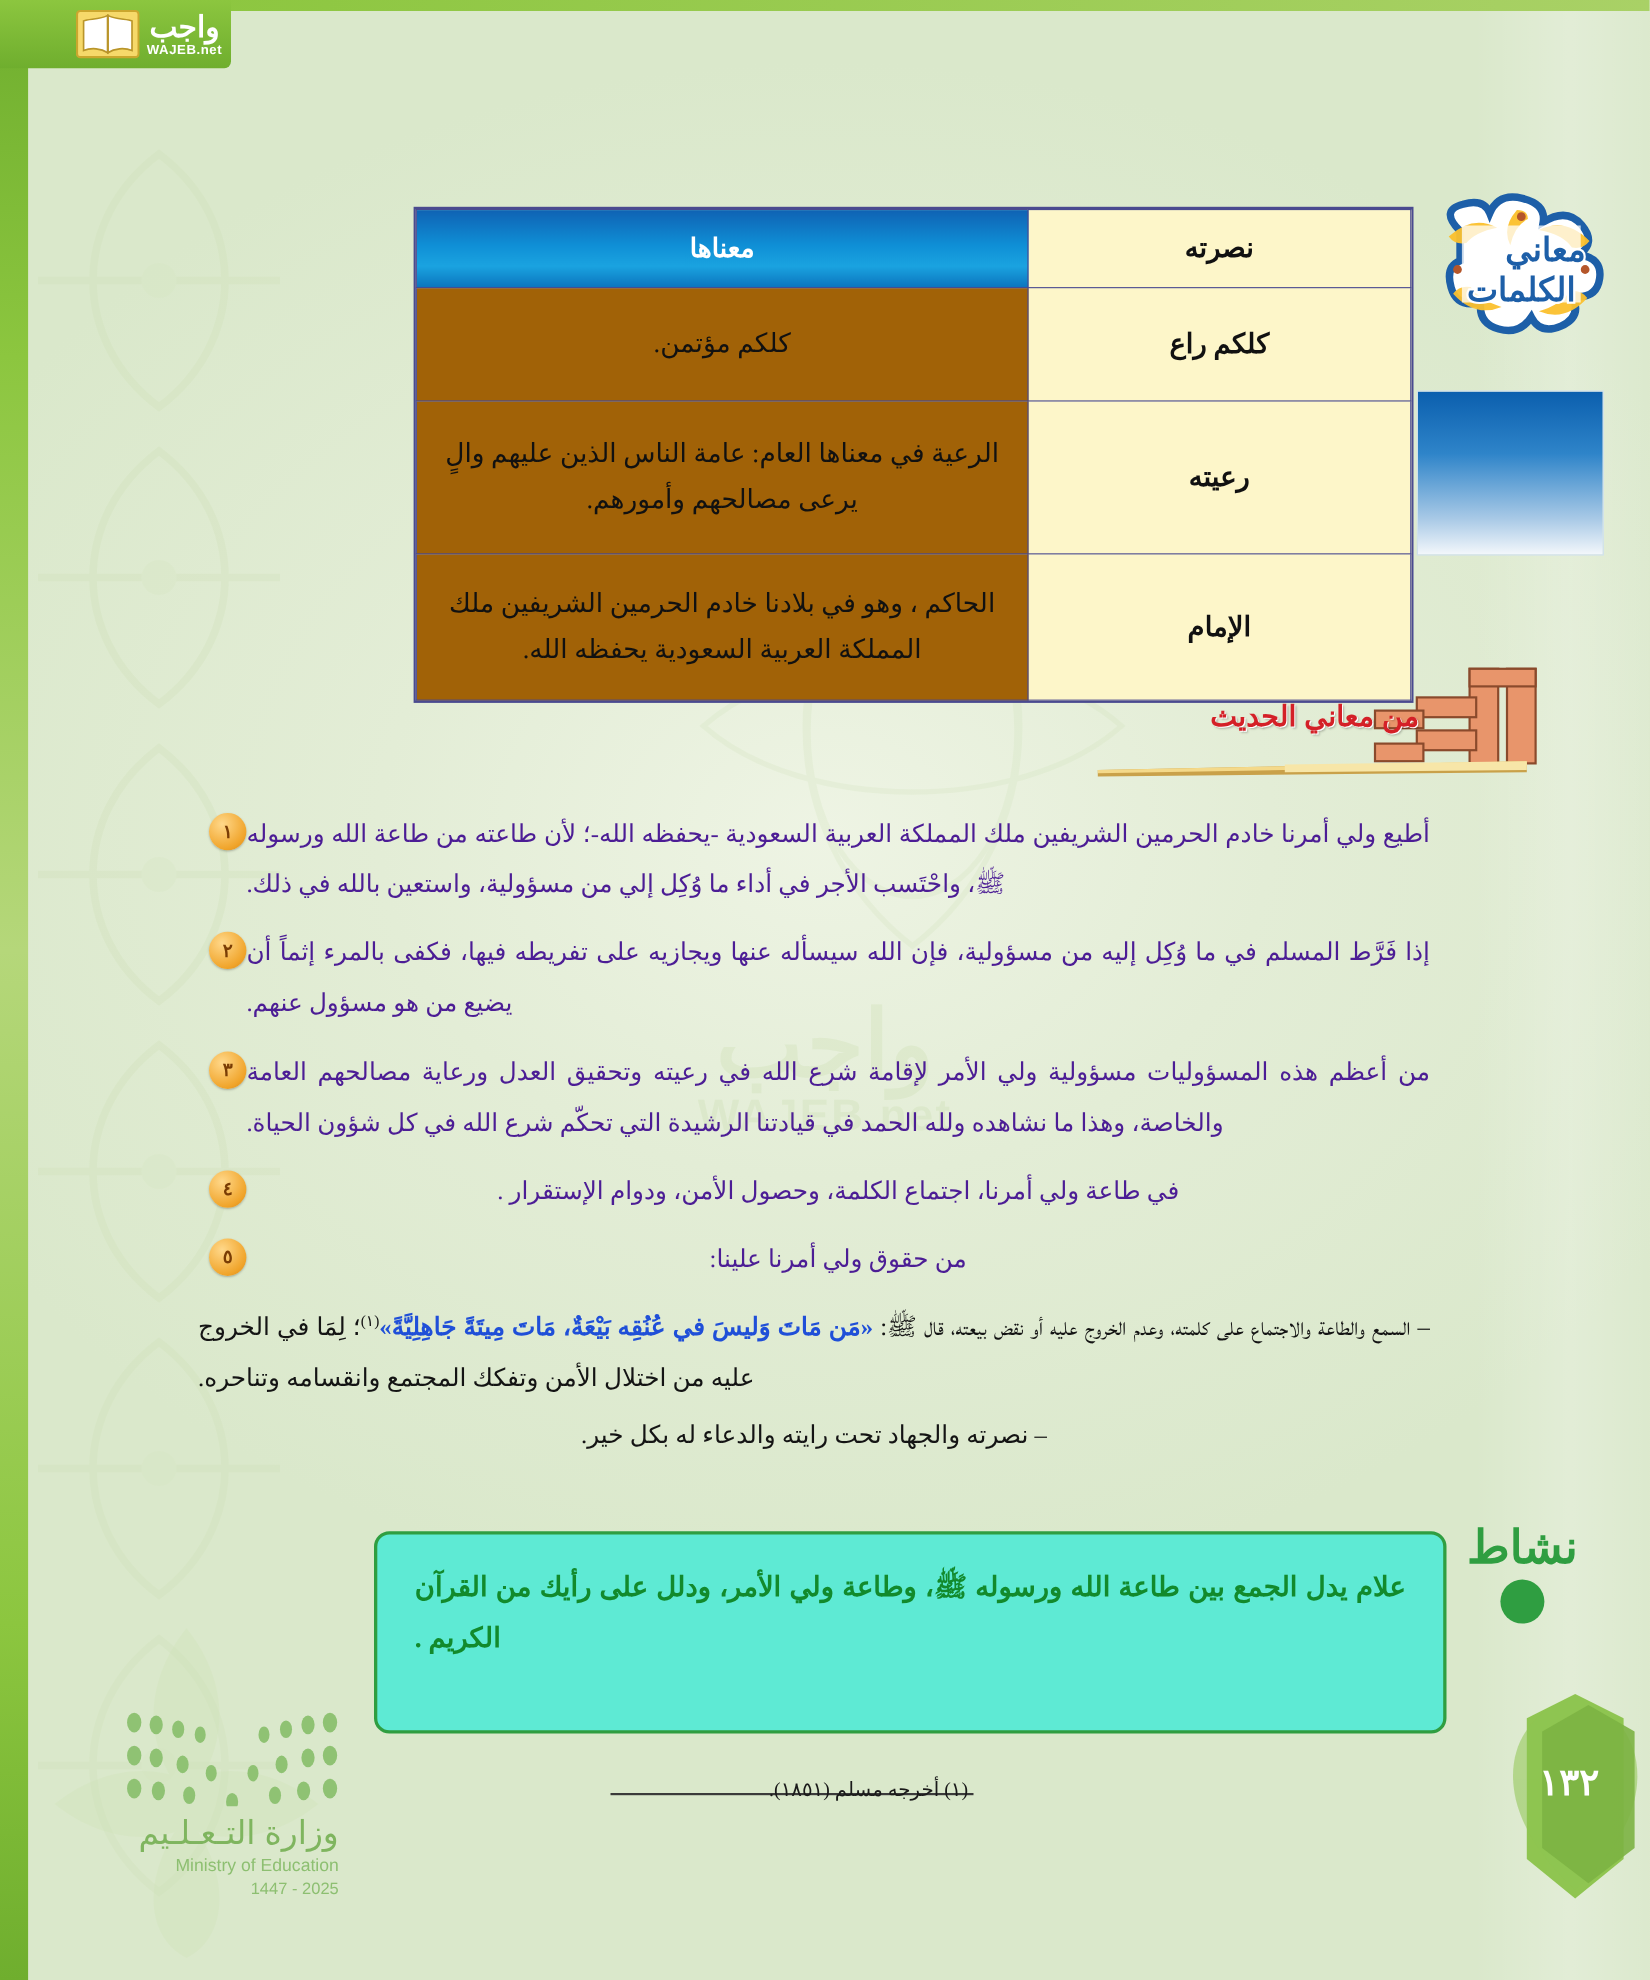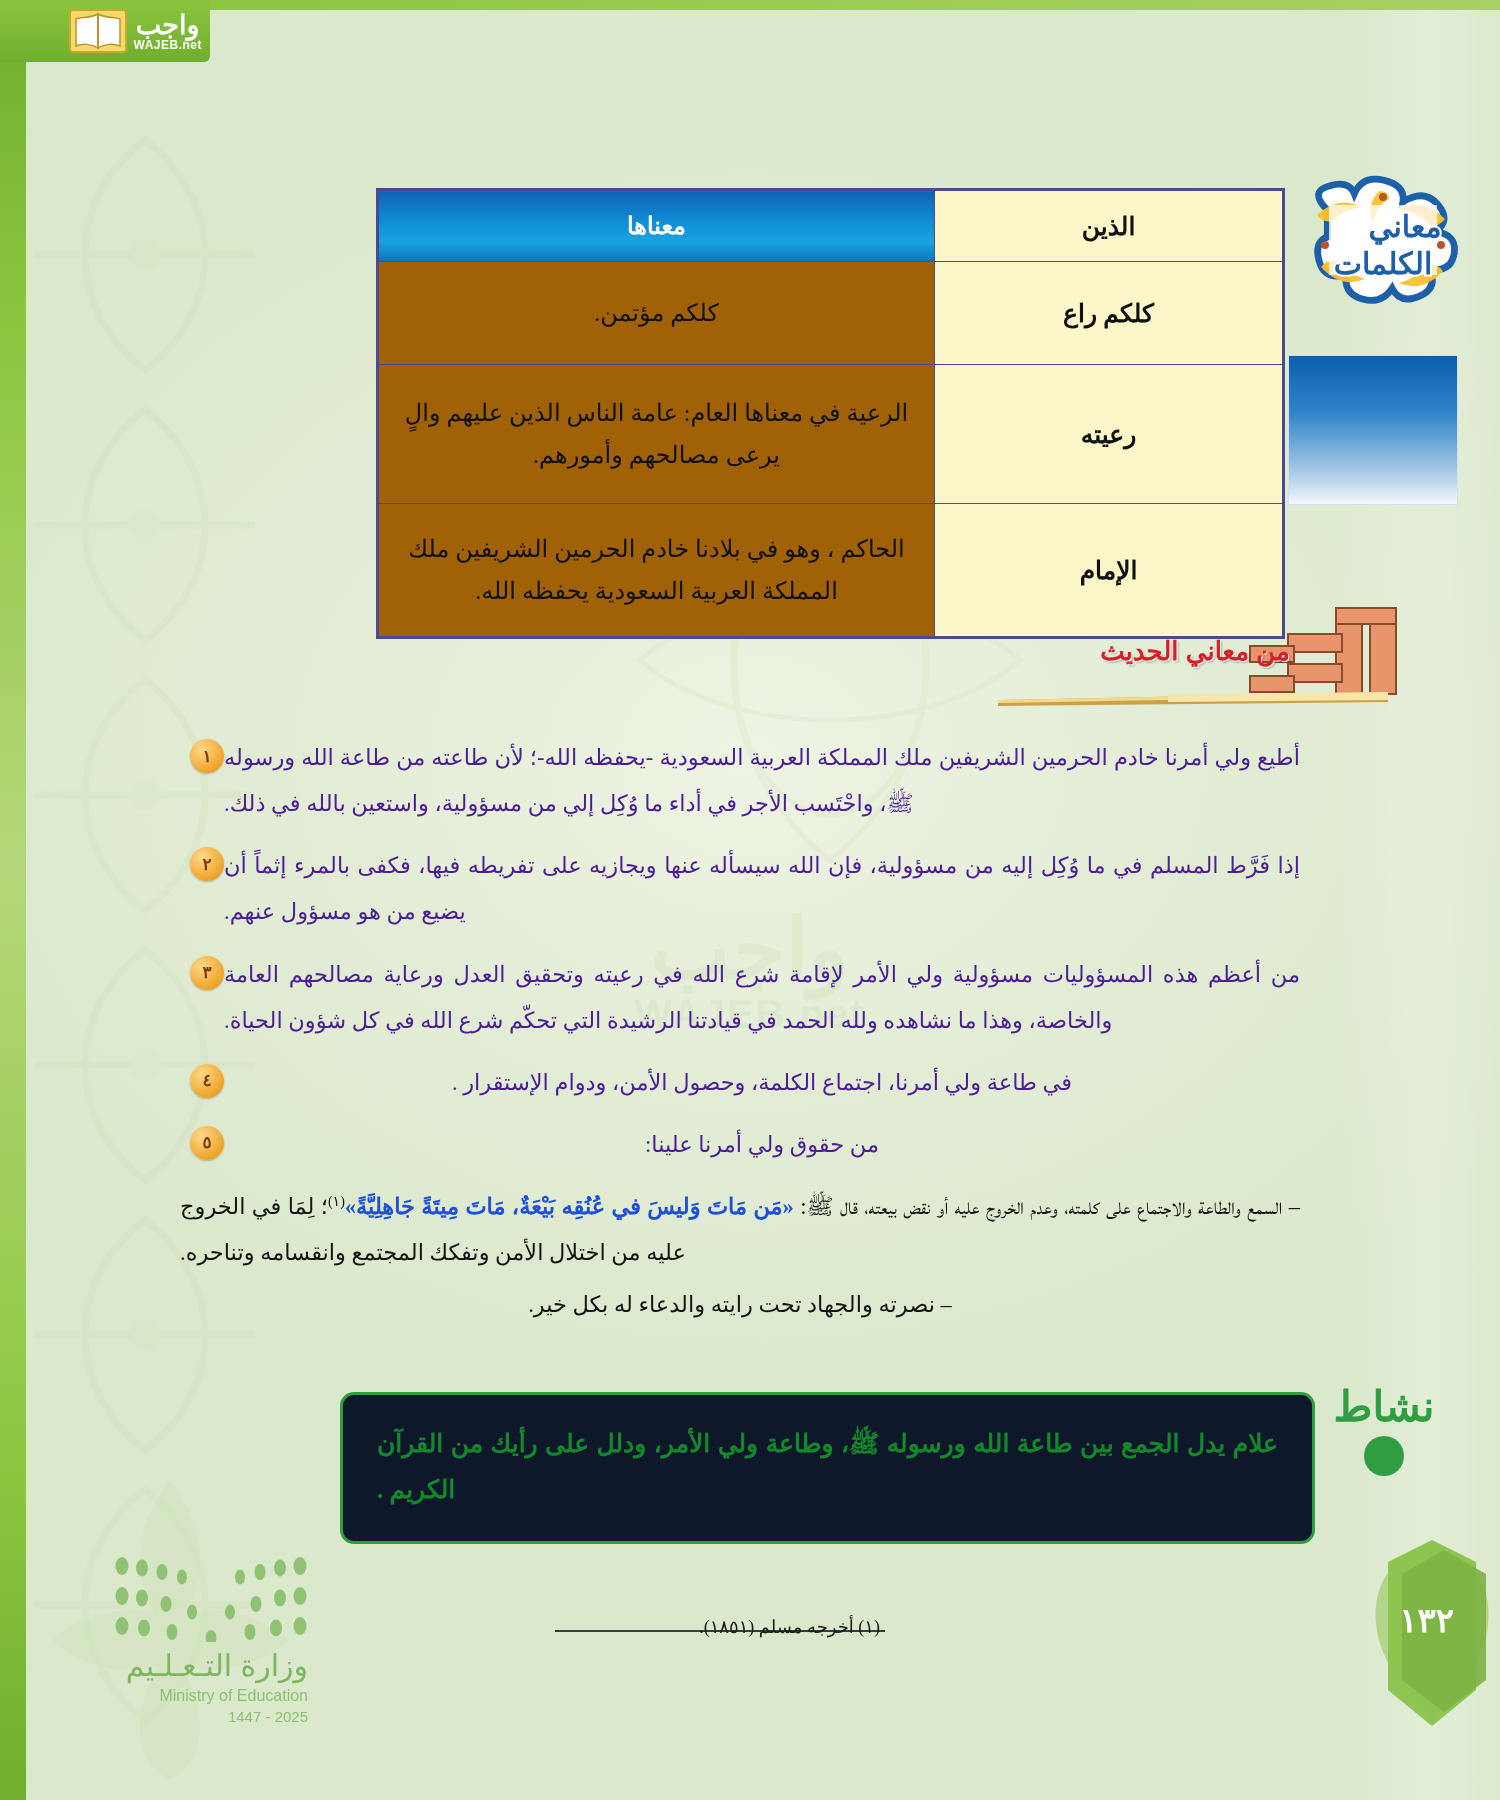--- a/index.html
+++ b/index.html
@@ -72,21 +72,21 @@
     margin:6px 0 6px 0;}
   .sub.center-last{text-align-last:center;}
   .hq{color:#1f4fd8;font-weight:bold;}
   .fn-ref{font-size:14px;vertical-align:super;color:#141414;}
   
   .act-wrap{position:absolute;right:60px;top:1392px;width:1100px;height:160px;}
   .act-label{position:absolute;right:0;top:-6px;width:112px;text-align:center;}
   .act-word{font-size:42px;font-weight:bold;color:#2f9e41;font-family:"Liberation Sans",sans-serif;
     line-height:1;}
   .act-dot{width:40px;height:40px;border-radius:50%;background:#2f9e41;margin:8px auto 0;}
-  .act-box{position:absolute;right:125px;top:0;left:0;height:152px;background:#0f172a;
+  .act-box{position:absolute;right:125px;top:0;left:0;height:184px;background:#5eead4;
     border:3px solid #2f9e41;border-radius:14px;box-sizing:border-box;padding:26px 34px;}
   .act-text{font-size:25px;font-weight:bold;color:#128a2c;line-height:1.85;text-align:justify;
     text-align-last:left;}
   
   .moe{position:absolute;left:78px;top:1552px;width:230px;}
   .moe-dots{width:200px;height:90px;}
   .moe-ar{font-size:30px;color:#7fb55f;font-family:"Liberation Sans",sans-serif;letter-spacing:2px;
     margin-top:6px;}
   .moe-en{font-size:16px;color:#8dbf71;font-family:"Liberation Sans",sans-serif;margin-top:4px;}
   .moe-yr{font-size:15px;color:#8dbf71;font-family:"Liberation Sans",sans-serif;margin-top:3px;}
@@ -205,21 +205,21 @@
       </g>
     </svg>
   </div>
 
   <div class="badge-blue"></div>
 
   <div class="tbl">
     <table>
       <thead>
         <tr>
-          <th class="th-blue col-word">الذين</th>
+          <th class="th-blue col-word">نصرته</th>
           <th class="th-blue">معناها</th>
         </tr>
       </thead>
       <tbody>
         <tr class="r1">
           <td class="col-word">كلكم راع</td>
           <td class="col-mean">كلكم مؤتمن.</td>
         </tr>
         <tr class="r2">
           <td class="col-word">رعيته</td>

